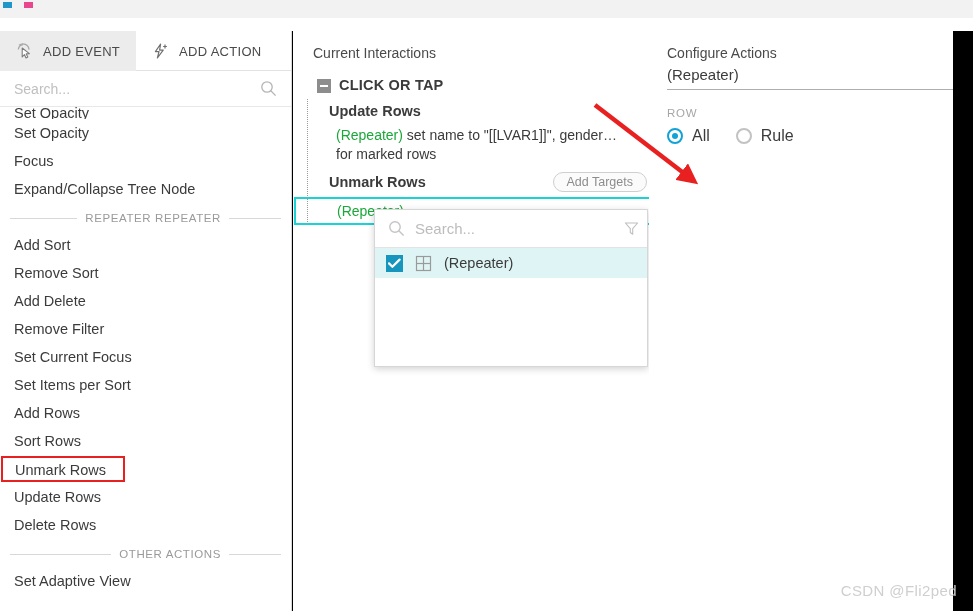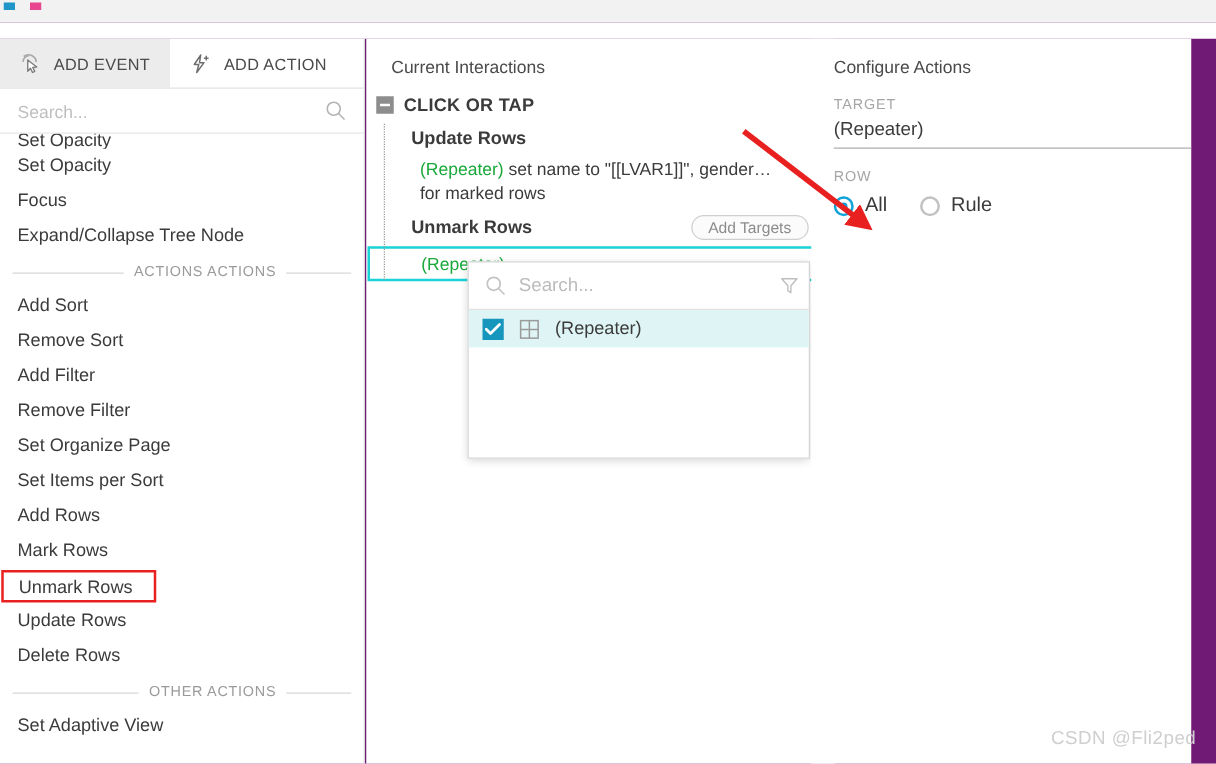--- a/index.html
+++ b/index.html
@@ -2,21 +2,21 @@
 <html><head>
 <meta charset="utf-8">
 <style>
   * { box-sizing: border-box; margin: 0; padding: 0; }
   html, body {
     width: 973px; height: 611px;
     background: #ffffff;
     font-family: "Liberation Sans", sans-serif;
     overflow: hidden;
   }
-  #app { position: relative; width: 973px; height: 611px; background:#701a75; }
+  #app { position: relative; width: 973px; height: 611px; background:#000000; }
 
   
   .topstrip {
     position:absolute; left:0; top:0; width:973px; height:18px;
     background:#f2f2f2;
   }
   .mini-icons { position:absolute; left:3px; top:2px; display:flex; gap:12px; }
   .mini-icon { width:9px; height:6px; }
   .mini-blue { background:#2196c9; }
   .mini-pink { background:#e8478f; }
@@ -75,21 +75,21 @@
 
   
   .middle {
     position:absolute; left:293px; top:31px; width:375px; height:580px;
     background:#fff; border-right:1px solid #d9d9d9; overflow:hidden;
   }
   .panel-title {
     font-size:14px; color:#4a4a4a; padding:14px 0 0 20px;
   }
   .tree { margin-top:16px; position:relative; }
-  .evt-row { display:flex; align-items:flex-start; gap:8px; padding-left:8px; }
+  .evt-row { display:flex; align-items:flex-end; gap:8px; padding-left:24px; }
   .collapse-box {
     width:14px; height:14px; background:#8d8d8d; position:relative;
     display:inline-block; flex:0 0 14px;
   }
   .collapse-box::after {
     content:""; position:absolute; left:3px; top:6px; width:8px; height:2px; background:#fff;
   }
   .evt-title { font-size:14.5px; font-weight:bold; color:#3b3b3b; letter-spacing:.2px; }
   .dotline {
     position:absolute; left:14px; top:22px; width:1px; height:125px;
@@ -234,32 +234,32 @@
     </div>
 
     <div class="list">
       <div class="litem clipped">Set Opacity</div>
       <div class="litem">Set Opacity</div>
       <div class="litem">Focus</div>
       <div class="litem">Expand/Collapse Tree Node</div>
 
       <div class="divider">
         <span class="line"></span>
-        <span class="dtext">ACTIONS ACTIONS</span>
+        <span class="dtext">REPEATER REPEATER</span>
         <span class="line short"></span>
       </div>
 
       <div class="litem">Add Sort</div>
       <div class="litem">Remove Sort</div>
-      <div class="litem">Add Filter</div>
+      <div class="litem">Add Delete</div>
       <div class="litem">Remove Filter</div>
-      <div class="litem">Set Organize Page</div>
+      <div class="litem">Set Current Focus</div>
       <div class="litem">Set Items per Sort</div>
       <div class="litem">Add Rows</div>
-      <div class="litem">Mark Rows</div>
+      <div class="litem">Sort Rows</div>
 
       <div class="litem-boxwrap">
         <div class="litem boxed">Unmark Rows</div>
       </div>
 
       <div class="litem">Update Rows</div>
       <div class="litem">Delete Rows</div>
 
       <div class="divider">
         <span class="line"></span>
@@ -329,21 +329,20 @@
           <line x1="1.5" y1="8.5" x2="15.5" y2="8.5" stroke="#9a9a9a" stroke-width="1.2"></line>
         </svg>
       </span>
       <span class="popup-item-label">(Repeater)</span>
     </div>
   </div>
 
   <div class="right">
     <div class="panel-title">Configure Actions</div>
 
-    <div class="fieldlabel">TARGET</div>
     <div class="targetval">(Repeater)</div>
     <div class="underline"></div>
 
     <div class="fieldlabel">ROW</div>
 
     <div class="radios">
       <div class="radio">
         <span class="rdot on"></span>
         <span class="rlabel">All</span>
       </div>

